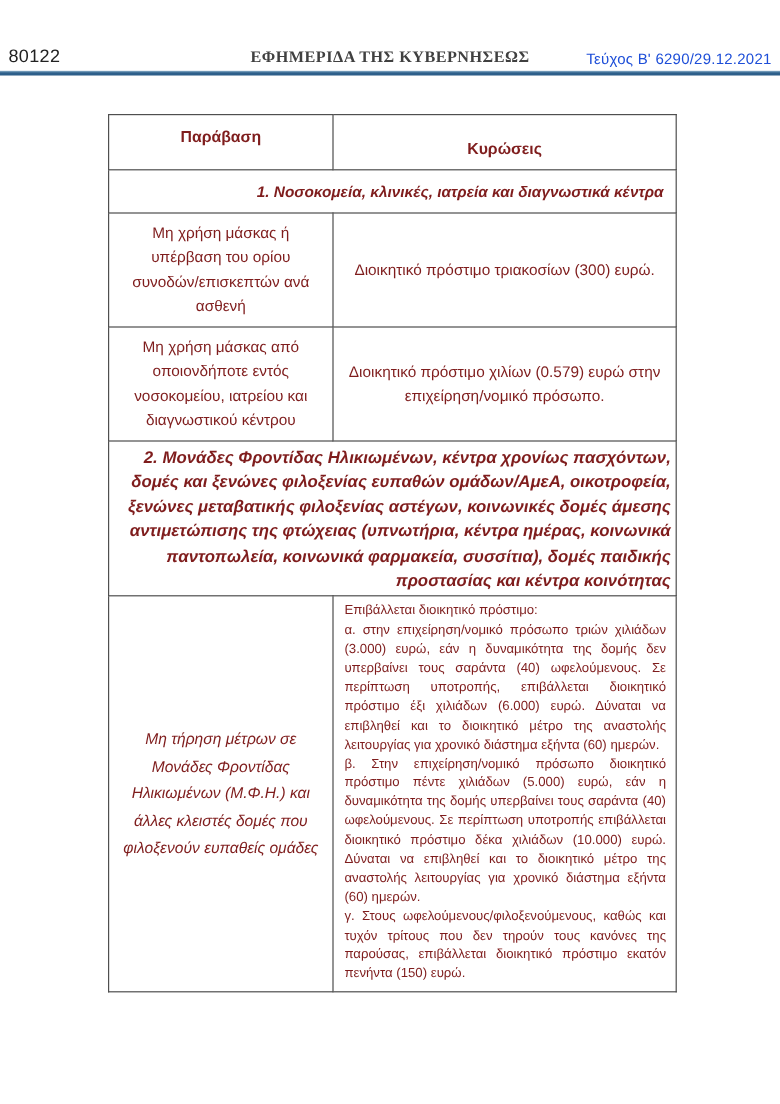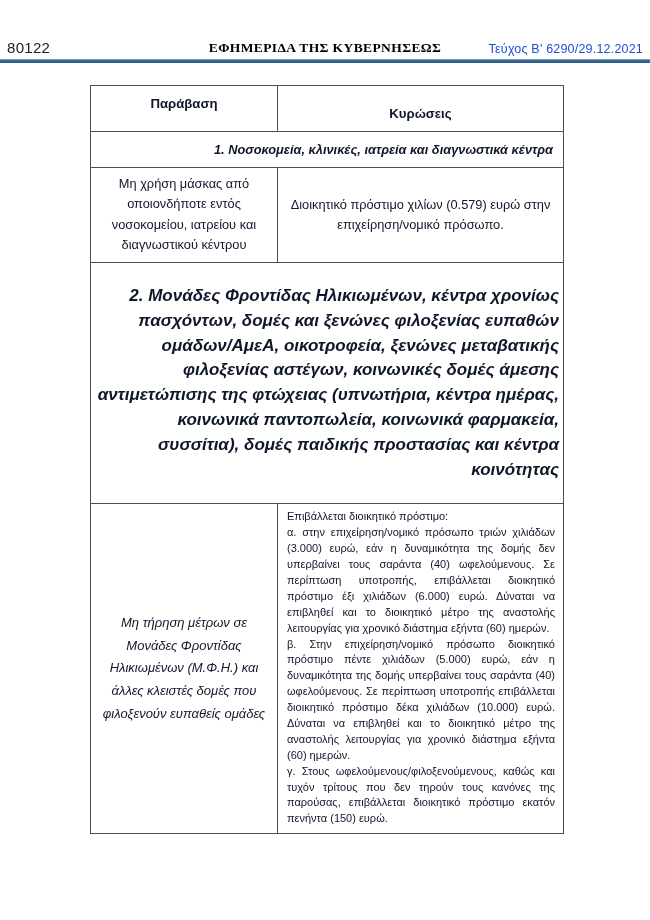--- a/index.html
+++ b/index.html
@@ -19,58 +19,58 @@
     display:flex; align-items:flex-end; justify-content:space-between;
     padding:0 7px 2px 7px;
   }
   .page-number {
     font-size:15px; color:#222; letter-spacing:0.3px;
   }
   .masthead {
     position:absolute; left:50%; transform:translateX(-50%); bottom:2px;
     font-family:"Liberation Serif", serif;
     font-weight:bold; font-size:13.5px; letter-spacing:0.4px;
-    color:#000000; white-space:nowrap;
+    color:#404040; white-space:nowrap;
   }
   .issue-ref {
     font-size:12.5px; color:#1d4ed8; letter-spacing:0.2px;
   }
   .header-rule {
     position:absolute; top:59px; left:0; width:650px; height:4px;
     background:linear-gradient(#8fb2cb, #2d5f8a 45%, #2d5f8a 85%, #51779b);
   }
 
   
   table.fines {
-    position:absolute; left:90px; top:85px;
+    position:absolute; left:90px; top:95px;
     width:473px;
     border-collapse:collapse;
     table-layout:fixed;
     font-size:12.8px;
-    color:#0f172a;
+    color:#7f1d1d;
   }
   table.fines td, table.fines th {
     border:1.5px solid #4f4f4f;
     vertical-align:middle;
   }
   col.c-violation { width:187px; }
   col.c-penalty   { width:286px; }
 
   th.col-head {
     height:46px; font-weight:bold; font-size:13.2px; text-align:center;
     background:#ffffff;
   }
   th.col-head .shift-up   { display:inline-block; transform:translateY(-5px); }
   th.col-head .shift-down { display:inline-block; transform:translateY(5px); }
 
   td.section-row {
     height:36px; font-weight:bold; text-align:right;
     padding:4px 10px; line-height:1.4;font-style:italic;
   }
-  td.section-row.tall { height:97px; padding:21px 4px; font-size:17px; line-height:1.46; }
+  td.section-row.tall { height:97px; padding:3px 4px; font-size:14px; line-height:1.46; }
 
   td.violation-cell {
     text-align:center; padding:6px 10px; line-height:1.6; height:82px;
   }
   td.violation-cell.big { height:auto; line-height:1.75; font-size:13px;font-style:italic; }
 
   td.penalty-cell {
     text-align:center; padding:6px 12px; line-height:1.55;
   }
   td.penalty-cell-long {
@@ -103,20 +103,24 @@
         </th>
         <th class="col-head">
           <span class="shift-down">Κυρώσεις</span>
         </th>
       </tr>
 
       <tr>
         <td class="section-row" colspan="2">1. Νοσοκομεία, κλινικές, ιατρεία και διαγνωστικά κέντρα</td>
       </tr>
 
+      <tr>
+        <td class="violation-cell">Μη χρήση μάσκας ή υπέρβαση του ορίου συνοδών/επισκεπτών ανά ασθενή</td>
+        <td class="penalty-cell">Διοικητικό πρόστιμο τριακοσίων (300) ευρώ.</td>
+      </tr>
 
       <tr>
         <td class="violation-cell">Μη χρήση μάσκας από οποιονδήποτε εντός νοσοκομείου, ιατρείου και διαγνωστικού κέντρου</td>
         <td class="penalty-cell">Διοικητικό πρόστιμο χιλίων (0.579) ευρώ στην επιχείρηση/νομικό πρόσωπο.</td>
       </tr>
 
       <tr>
         <td class="section-row tall" colspan="2">2. Μονάδες Φροντίδας Ηλικιωμένων, κέντρα χρονίως πασχόντων, δομές και ξενώνες φιλοξενίας ευπαθών ομάδων/ΑμεΑ, οικοτροφεία, ξενώνες μεταβατικής φιλοξενίας αστέγων, κοινωνικές δομές άμεσης αντιμετώπισης της φτώχειας (υπνωτήρια, κέντρα ημέρας, κοινωνικά παντοπωλεία, κοινωνικά φαρμακεία, συσσίτια), δομές παιδικής προστασίας και κέντρα κοινότητας</td>
       </tr>
 

